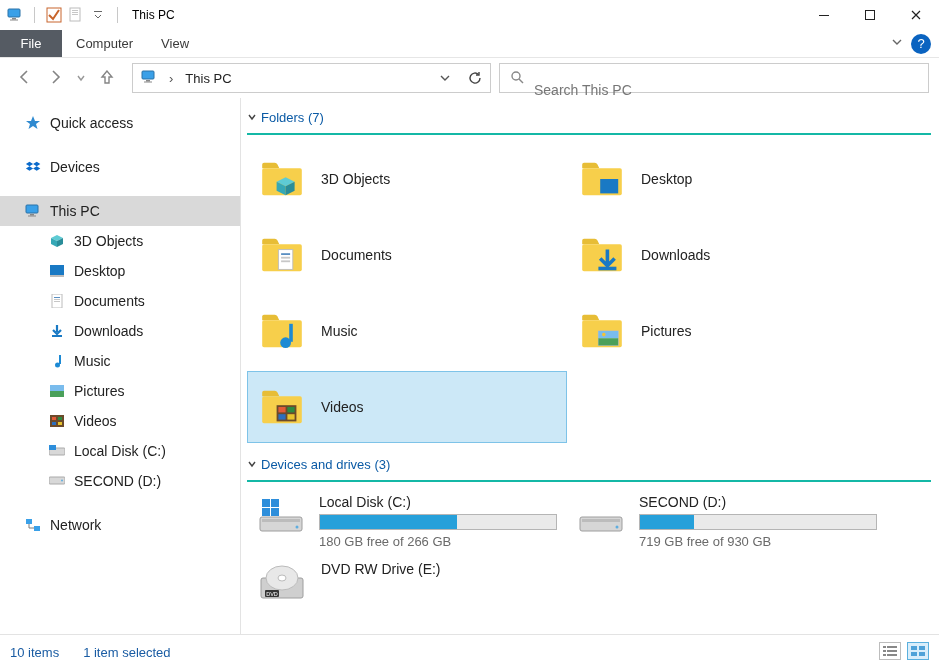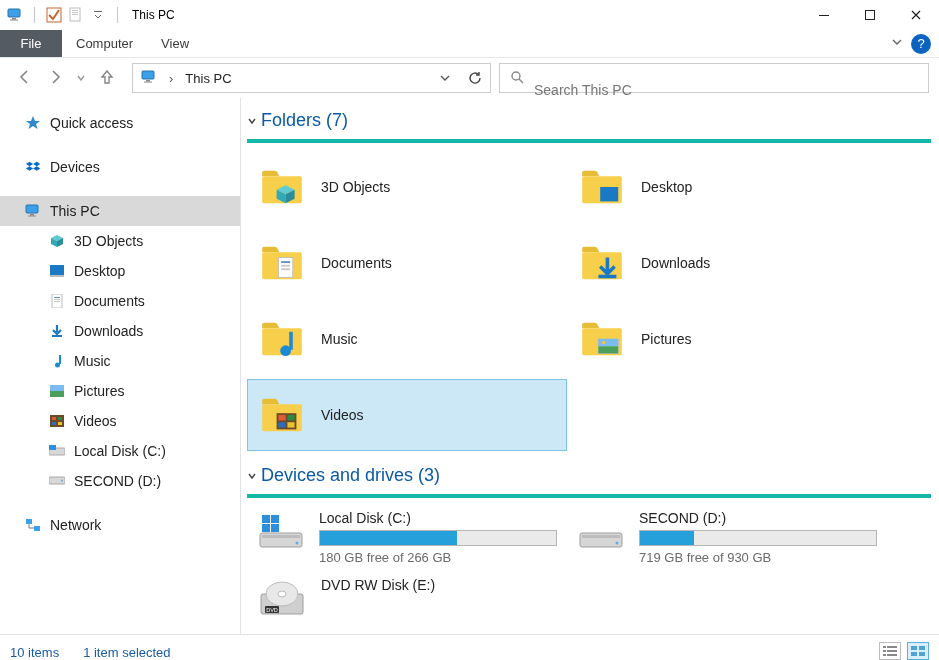--- a/index.html
+++ b/index.html
@@ -39,21 +39,21 @@
 .sidebar { width: 240px; padding-top: 10px; overflow-y: auto; }
 .sidebar .item { height: 30px; display: flex; align-items: center; gap: 8px; padding-left: 24px; font-size: 14px; }
 .sidebar .item.indent { padding-left: 48px; }
 .sidebar .item.selected { background: #d9d9d9; }
 .sidebar .group-gap { height: 14px; }
 .sidebar .ico { width: 18px; height: 18px; display: flex; align-items: center; justify-content: center; }
 
 .divider-v { width: 1px; background: #e3e3e3; margin-right: 6px; }
 .content { flex: 1; padding: 8px 8px 0 0; overflow-y: auto; }
 .group { margin-bottom: 8px; }
-.group-header { color: #0a5aa5; font-size: 18px; padding: 4px 0 8px 0; display: flex; align-items: center; gap: 4px; border-bottom: 4px solid #14b8a6; margin-bottom: 6px; }
+.group-header { color: #0a5aa5; font-size: 13px; padding: 4px 0 8px 0; display: flex; align-items: center; gap: 4px; border-bottom: 2px solid #14b8a6; margin-bottom: 6px; }
 .group-header .chev { transform: rotate(0deg); color: #444; }
 .tile-grid { display: grid; grid-template-columns: 320px 320px; gap: 0px 0px; }
 .tile { height: 72px; display: flex; align-items: center; gap: 14px; padding: 0 10px; margin: 2px 0; }
 .tile.selected { background: #cce8f7; outline: 1px solid #7ec3e8; outline-offset: -1px; }
 .tile .ticon { width: 50px; height: 50px; display: flex; align-items: center; justify-content: center; }
 .tile .tlabel { font-size: 14px; }
 
 .drive-tile { display: flex; align-items: flex-start; gap: 14px; padding: 6px 10px; }
 .drive-tile .dicon { width: 50px; height: 44px; display: flex; align-items: center; justify-content: center; }
 .drive-tile .dinfo { display: flex; flex-direction: column; gap: 4px; }
@@ -466,21 +466,21 @@
             <div class="dicon">
               <svg width="46" height="38" viewBox="0 0 46 38">
                 <rect x="2" y="14" width="42" height="20" rx="2" fill="#cfcfcf" stroke="#9e9e9e"></rect>
                 <ellipse cx="23" cy="14" rx="16" ry="12" fill="#e8e8e8" stroke="#bbb"></ellipse>
                 <ellipse cx="23" cy="14" rx="4" ry="3" fill="#fff" stroke="#bbb"></ellipse>
                 <rect x="6" y="26" width="14" height="7" rx="1" fill="#333"></rect>
                 <text x="13" y="32" font-size="5.5" fill="#fff" text-anchor="middle" font-family="Segoe UI">DVD</text>
               </svg>
             </div>
     <div class="dinfo">
-              <div class="dname">DVD RW Disk (E:)</div>
+              <div class="dname">DVD RW Drive (E:)</div>
             </div>
           </div>
         </div>
     </div>
 
   </div>
 </div>
 
 <div class="status">
   <span>10 items</span>

